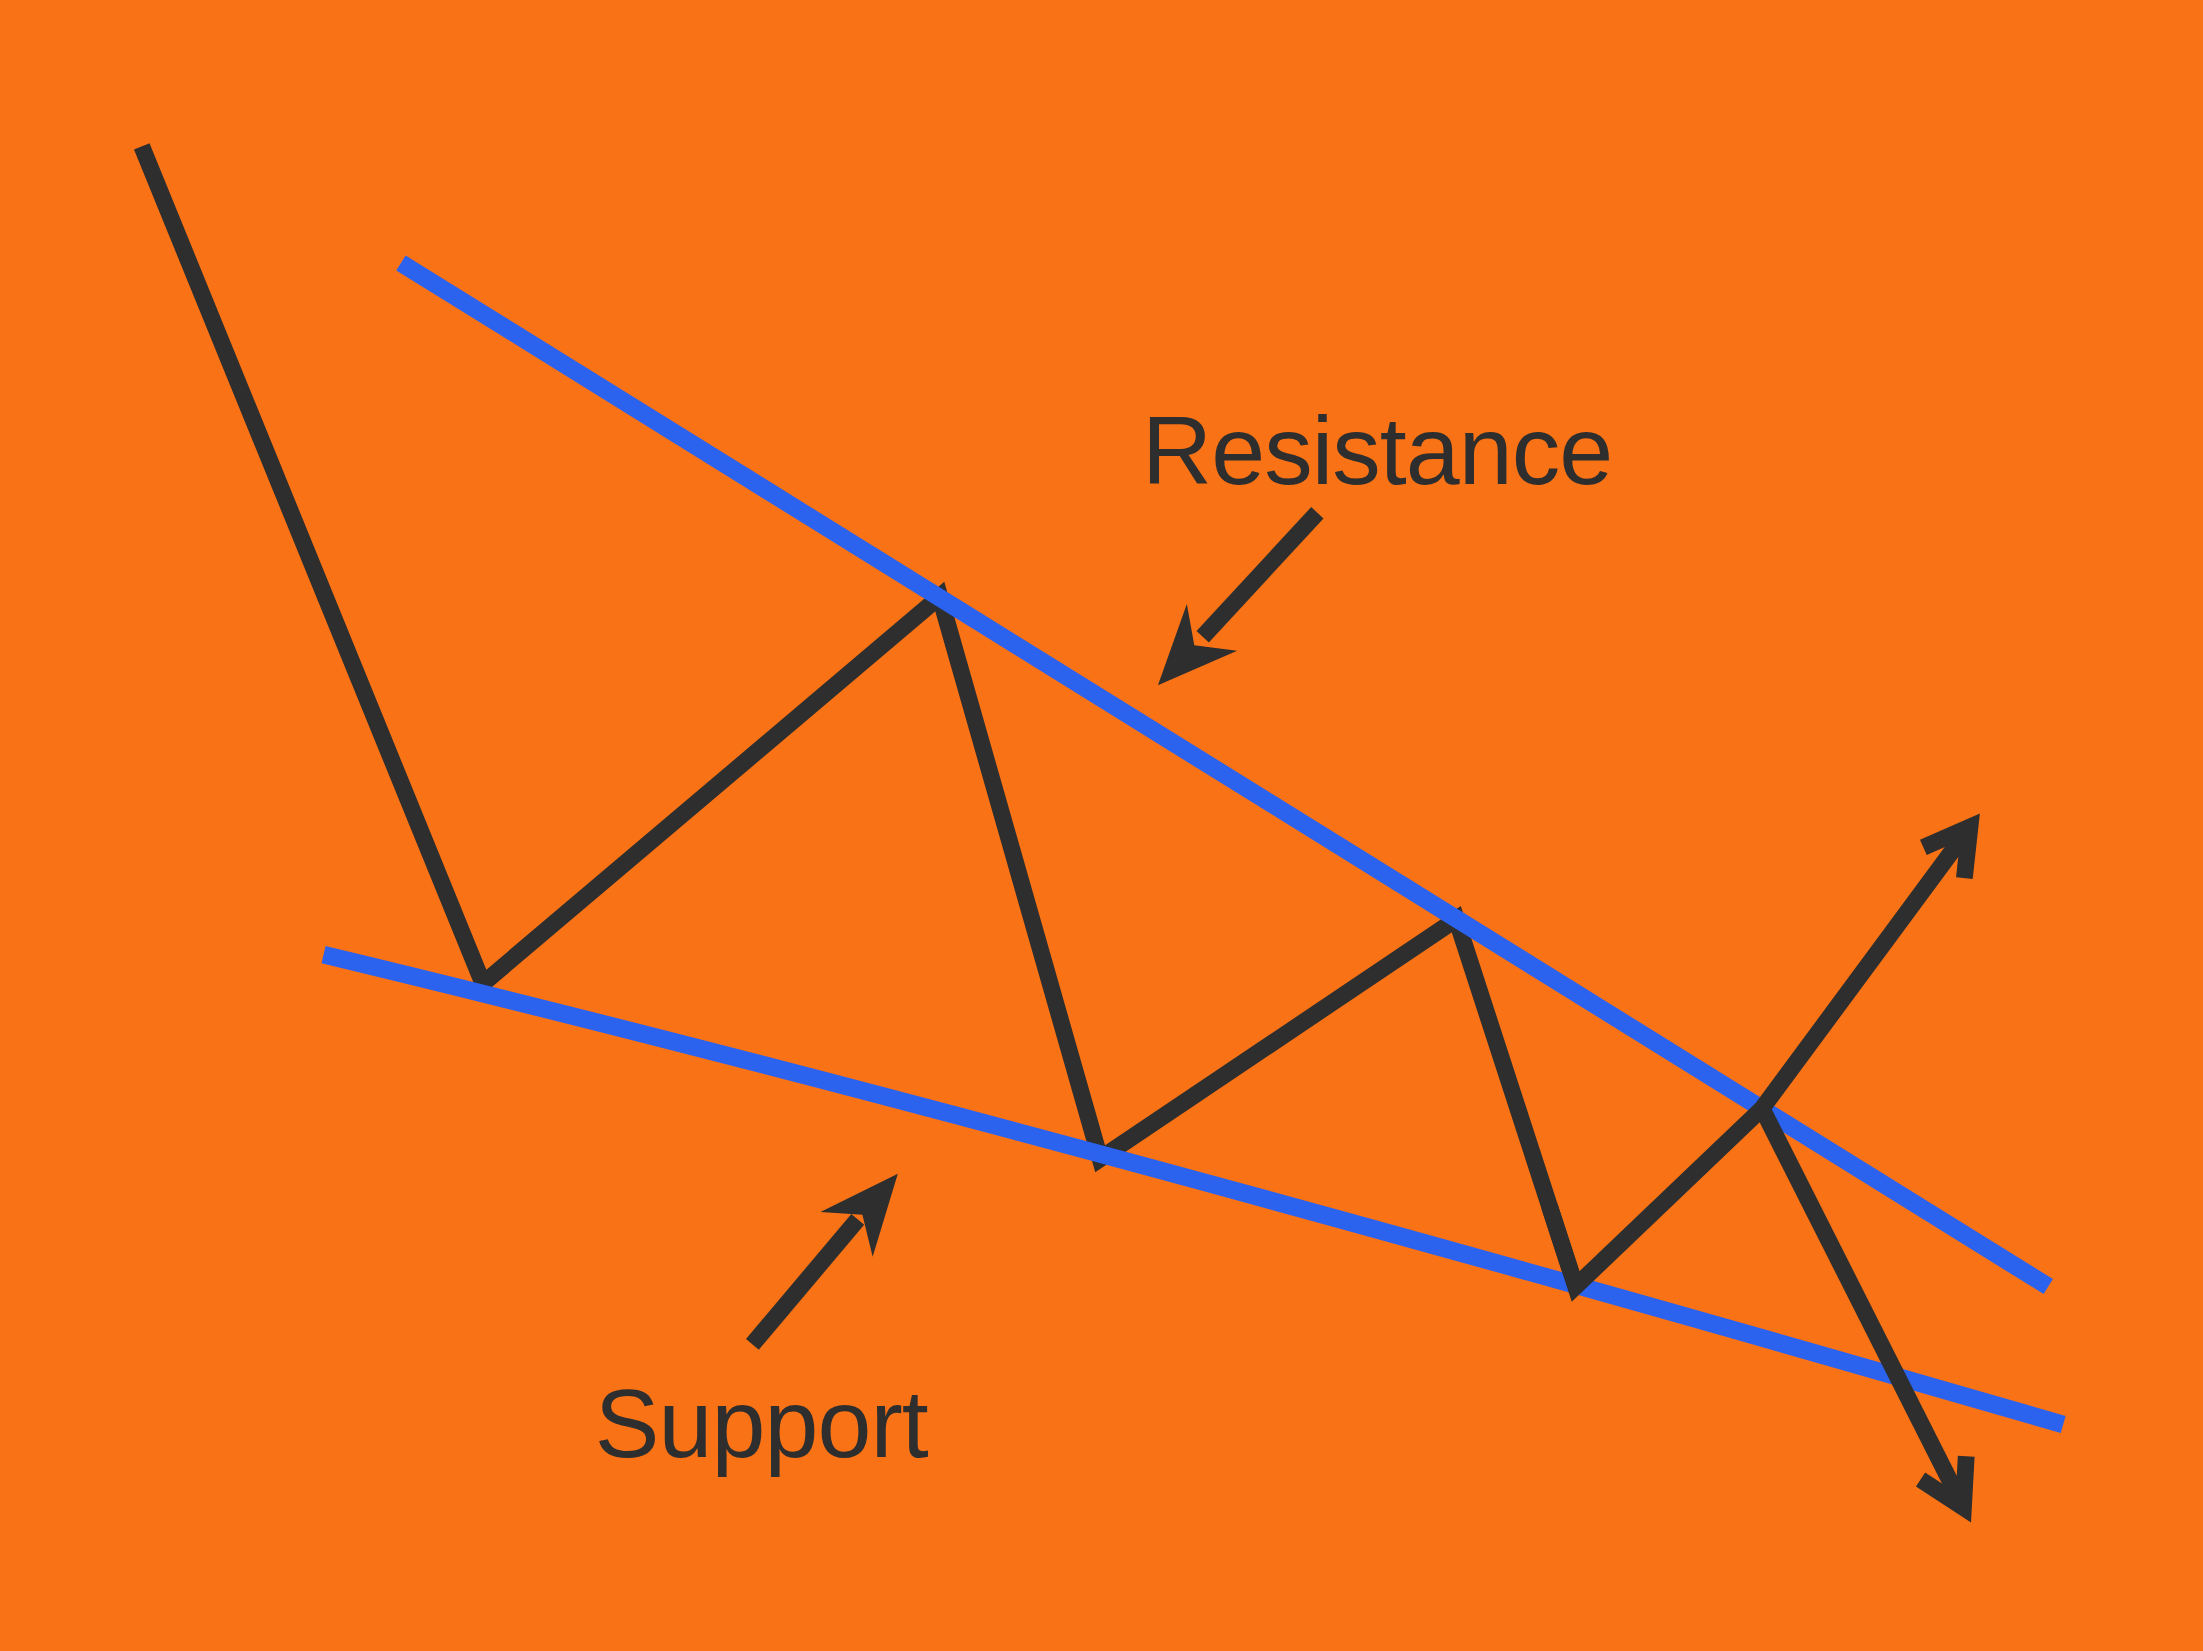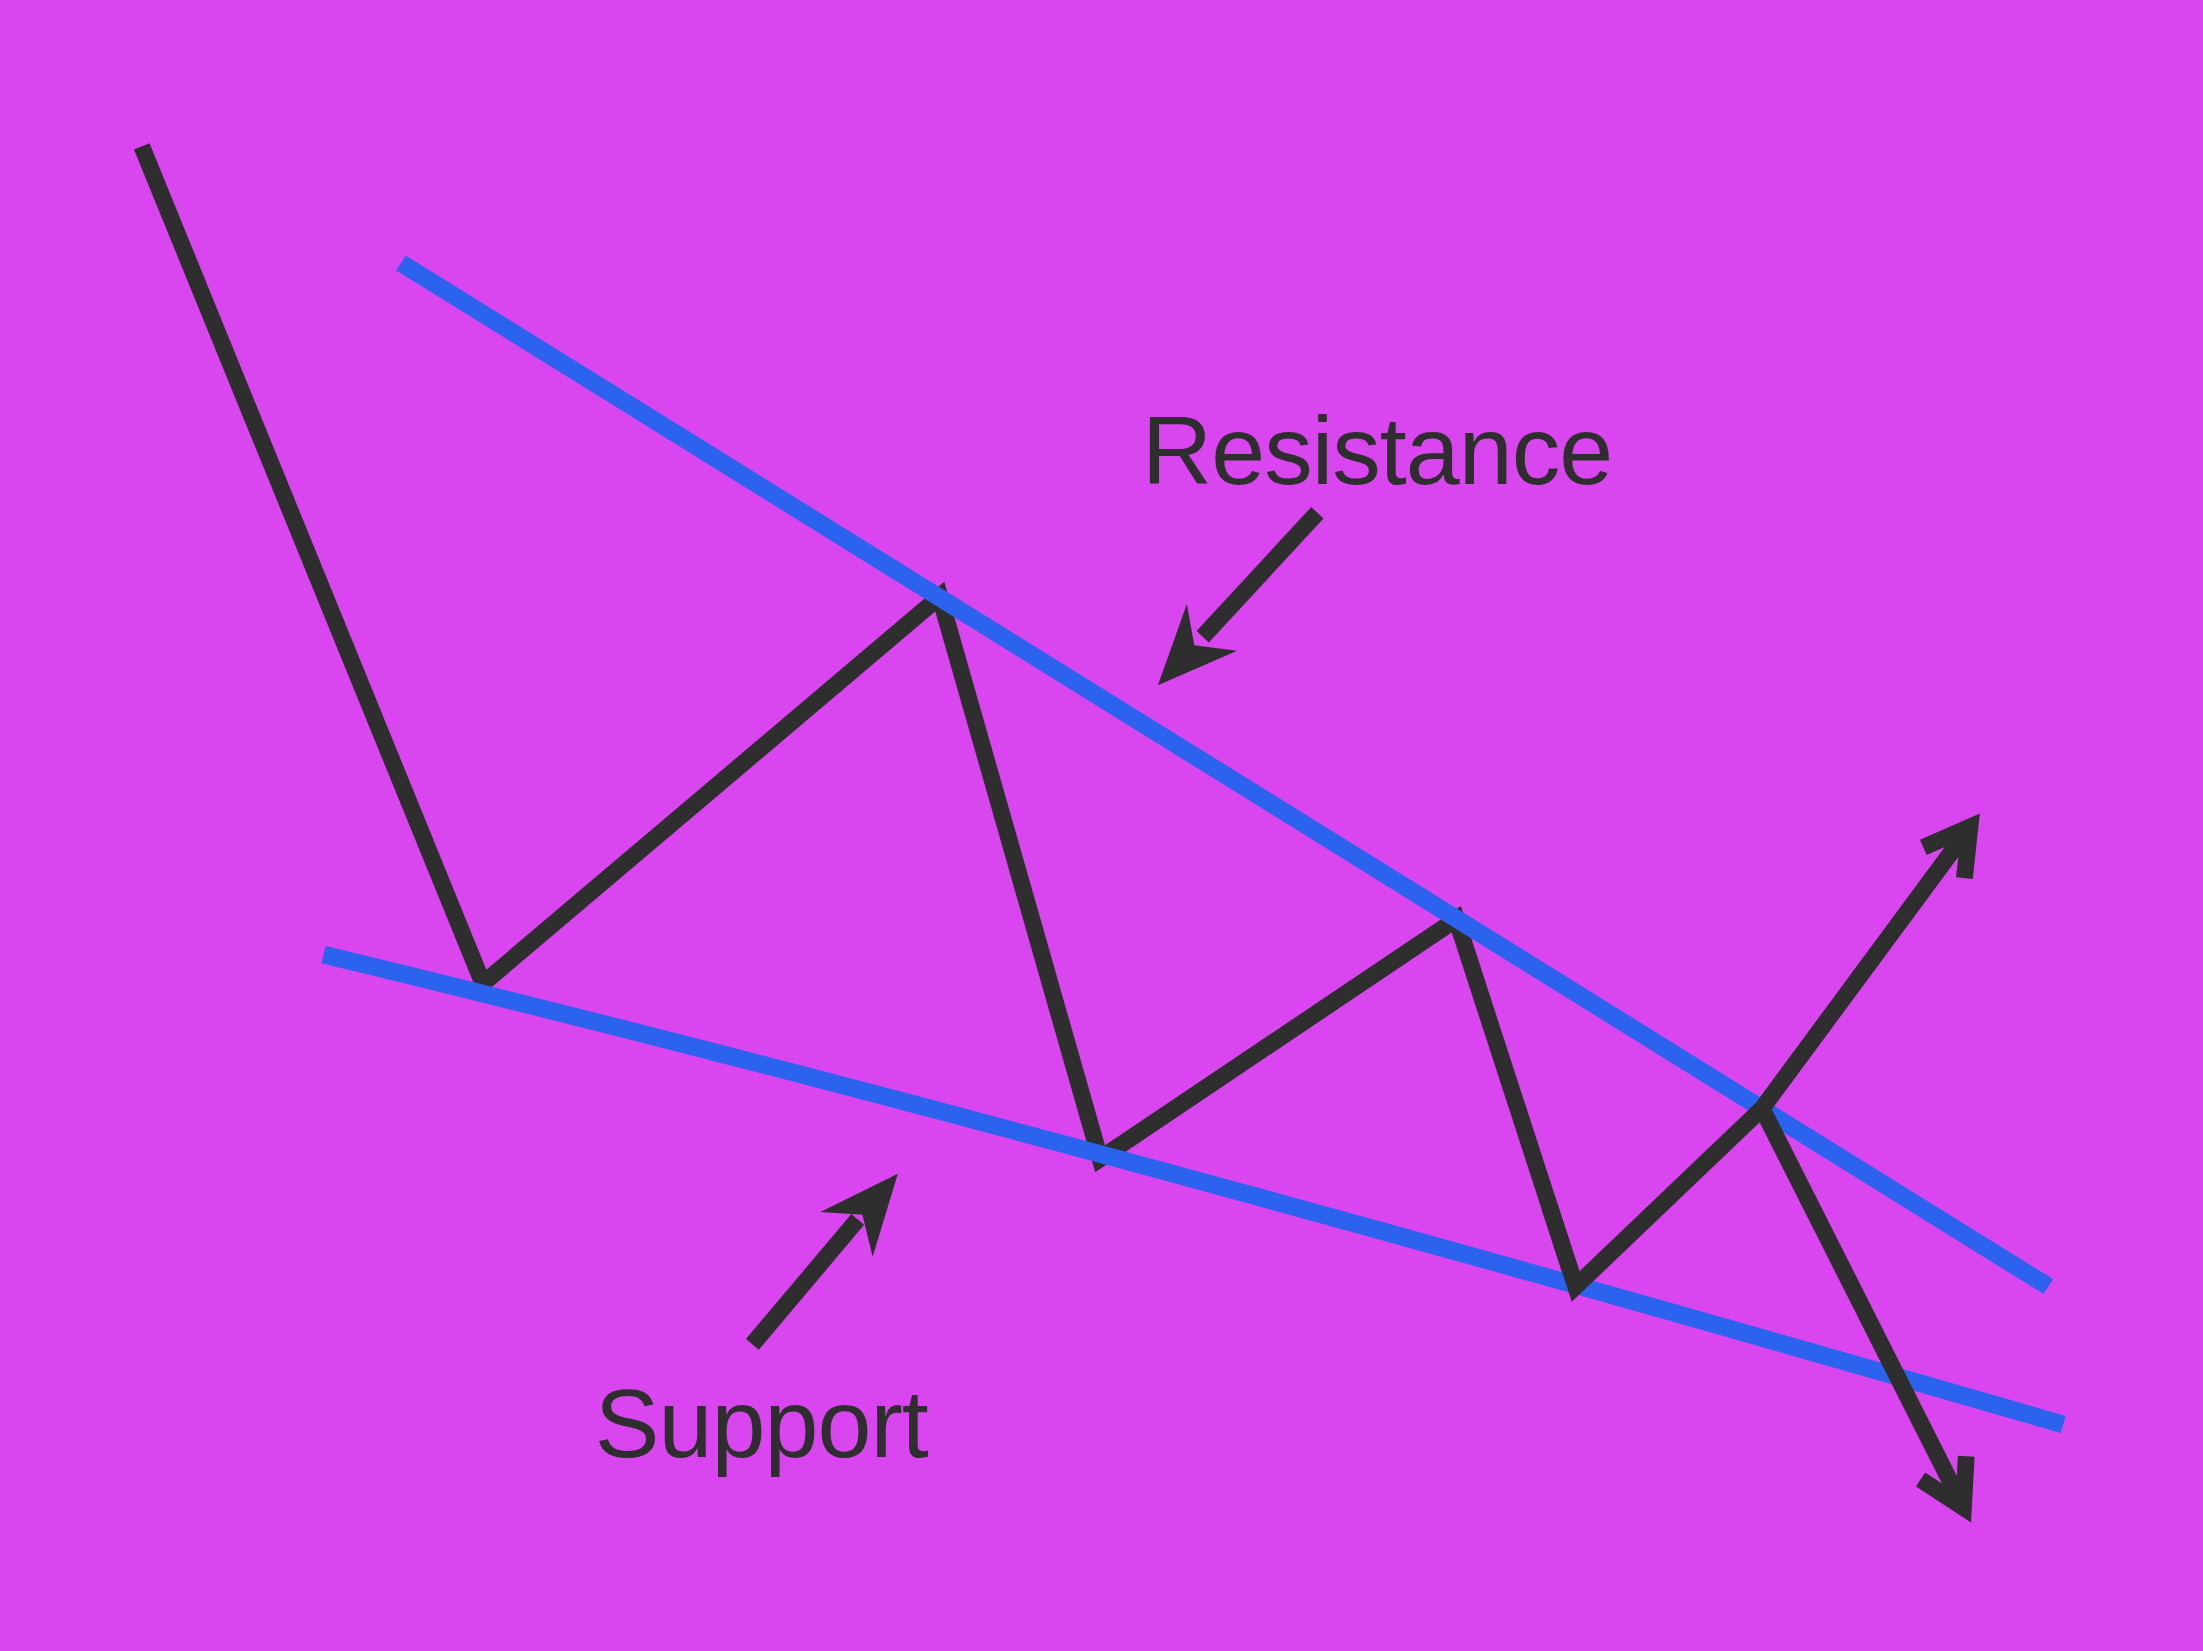--- a/index.html
+++ b/index.html
@@ -1,16 +1,16 @@
 <!DOCTYPE html>
 <html style="--line-color: #2e2e2e; --trend-color: #2c63ee; --text-color: #2e2e2e;font-size:15px"><head>
 <meta charset="utf-8">
 <style>
   html,body{margin:0;padding:0;background:#ffffff;}
-  .stage{width:2204px;height:1652px;position:relative;background:#d946ef;overflow:hidden;}
+  .stage{width:2204px;height:1652px;position:relative;background:#f97316;overflow:hidden;}
   svg{display:block;}
   text.diagram-label{
     font-family:"Liberation Sans", sans-serif;
     font-weight:400;
     letter-spacing:-1px;
     fill:var(--text-color,#2e2e2e);
   }
   .dark-stroke{stroke:var(--line-color,#2e2e2e);fill:none;}
   .blue-stroke{stroke:var(--trend-color,#2c63ee);fill:none;}
   .dark-fill{fill:var(--line-color,#2e2e2e);stroke:none;}

